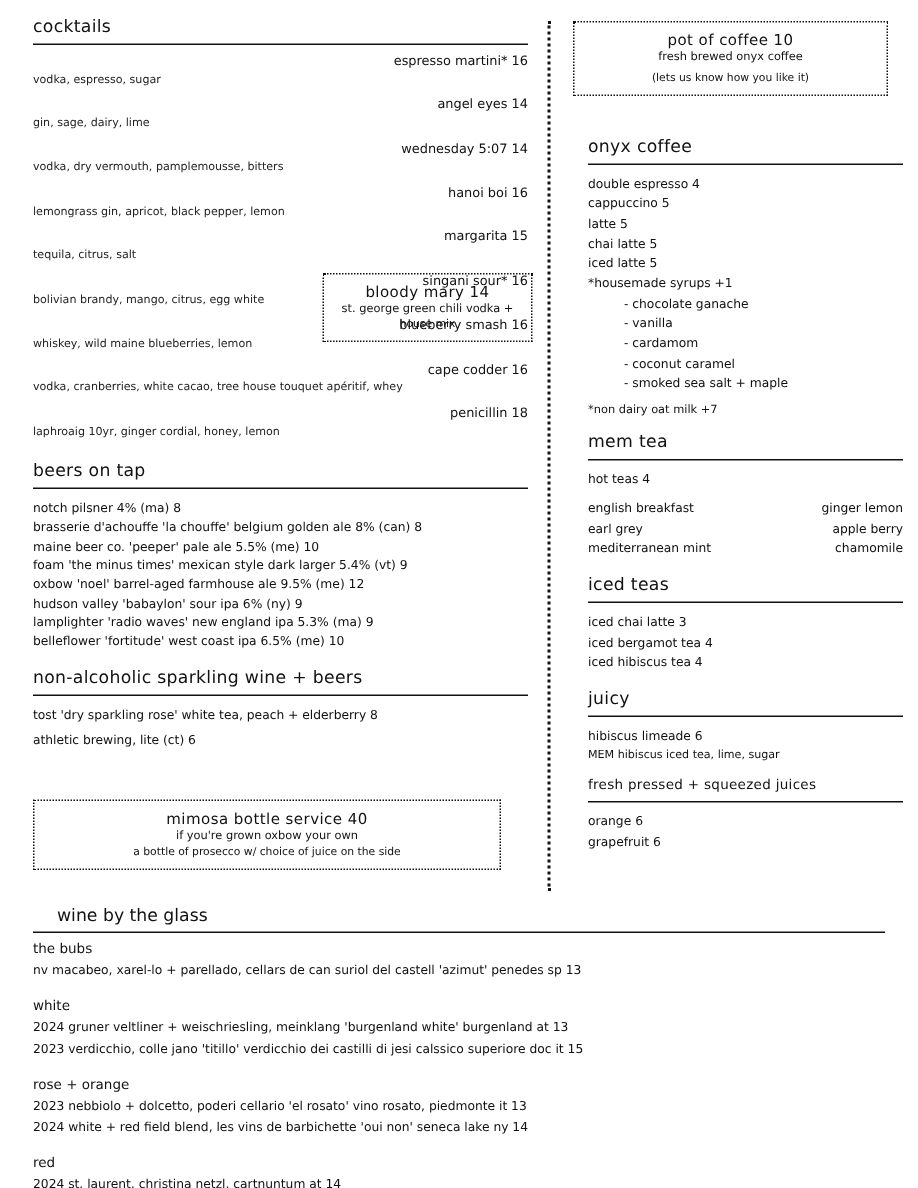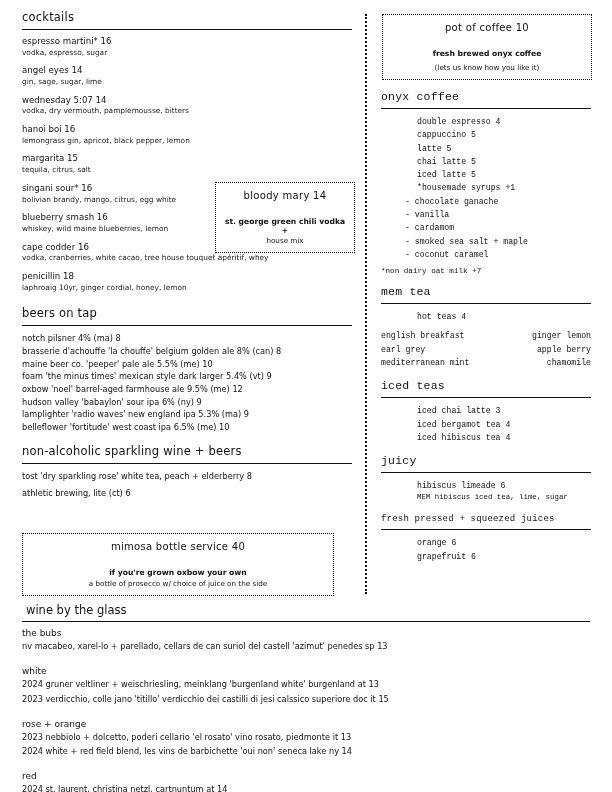--- a/index.html
+++ b/index.html
@@ -8,67 +8,67 @@
     background:#ffffff;
     font-family:"DejaVu Sans", sans-serif;
     color:#111;
     position:relative;
     overflow:hidden;
   }
   .page { position:relative; width:524px; height:792px; }
 
   
   .col-left  { position:absolute; left:22px;  top:10px;  width:330px; }
-  .col-right { position:absolute; left:381px; top:10px;  width:210px;font-family:Liberation Mono, monospace; }
+  .col-right { position:absolute; left:392px; top:10px;  width:210px; }
 
   .vdivider {
     position:absolute; left:365px; top:14px; width:0;
     height:580px;
     border-left:2px dotted #111;
   }
 
   h2.section {
     font-size:11.5px; font-weight:400; letter-spacing:.2px;
     margin:0 0 5px 0; padding:0;
   }
   .rule { border-top:1px solid #111; margin:3px 0 6px 0; }
 
   .item { margin:0 0 8px 0; }
-  .item .name { font-size:8.6px; line-height:1.25; }
+  .item .name { font-size:8.6px; line-height:1.25;text-align:right; }
   .item .desc { font-size:7.4px; color:#222; line-height:1.3; margin-top:1px; }
 
   .listline { font-size:8.2px; line-height:1.55; margin:0; }
 
   
   .box {
     border:1px dotted #111;
     padding:7px 8px;
     text-align:center;
     box-sizing:border-box;
   }
   .box .t1 { font-size:10px; letter-spacing:.3px; }
-  .box .t2 { font-size:7.6px; margin-top:16px;font-weight:bold; }
+  .box .t2 { font-size:7.6px; margin-top:0; }
   .box .t3 { font-size:7.2px; margin-top:3px; }
 
   .box-coffee { position:absolute; left:382px; top:14px; width:210px; }
   .box-bloody { position:absolute; left:215px; top:182px; width:140px; }
   .box-mimosa { position:absolute; left:22px;  top:533px; width:312px; }
 
   
-  .r-line { font-size:8.2px; line-height:1.62;margin-left:36px; }
+  .r-line { font-size:8.2px; line-height:1.62; }
   .r-sub  { font-size:8.2px; line-height:1.62; padding-left:24px; }
   .r-note { font-size:7.6px; margin-top:6px; }
 
   .two-col-row { display:flex; font-size:8.2px; line-height:1.62; }
   .two-col-row .a { width:105px; }
   .two-col-row .b { flex:1;text-align:right; }
 
   
   .wine { position:absolute; left:22px; top:603px; width:568px; }
-  .wine h2 { font-size:11.5px; font-weight:400; margin:0 0 4px 4px; }
+  .wine h2 { font-size:11.5px; font-weight:400; margin:0 0 4px 16px; }
   .wine .sub { font-size:9px; margin:6px 0 2px 0; }
   .wine .entry { font-size:8.2px; line-height:1.5; margin:0 0 2px 0; }
   .spacer6 { height:6px; }
 </style>
 </head>
 <body>
 
 <div class="page">
 
   <div class="vdivider"></div>
@@ -78,21 +78,21 @@
     <h2 class="section">cocktails</h2>
     <div class="rule"></div>
 
     <div>
       <div class="item">
         <div class="name">espresso martini* 16</div>
         <div class="desc">vodka, espresso, sugar</div>
       </div>
       <div class="item">
         <div class="name">angel eyes  14</div>
-        <div class="desc">gin, sage, sugar, lime</div>
+        <div class="desc">gin, sage, dairy, lime</div>
       </div>
       <div class="item">
         <div class="name">wednesday 5:07  14</div>
         <div class="desc">vodka, dry vermouth, pamplemousse, bitters</div>
       </div>
       <div class="item">
         <div class="name">hanoi boi  16</div>
         <div class="desc">lemongrass gin, apricot, black pepper, lemon</div>
       </div>
       <div class="item">
@@ -167,22 +167,22 @@
     <div>
       <div class="r-line">double espresso  4</div>
       <div class="r-line">cappuccino  5</div>
       <div class="r-line">latte  5</div>
       <div class="r-line">chai latte  5</div>
       <div class="r-line">iced latte  5</div>
       <div class="r-line">*housemade syrups +1</div>
       <div class="r-sub">- chocolate ganache</div>
       <div class="r-sub">- vanilla</div>
       <div class="r-sub">- cardamom</div>
+      <div class="r-sub">- coconut caramel</div>
       <div class="r-sub">- smoked sea salt + maple</div>
-      <div class="r-sub">- coconut caramel</div>
       <div class="r-note">*non dairy oat milk +7</div>
     </div>
 
     <div style="height:10px"></div>
 
     <h2 class="section">mem tea</h2>
     <div class="rule"></div>
     <div class="r-line">hot teas  4</div>
     <div style="height:6px"></div>
     <div class="two-col-row">

